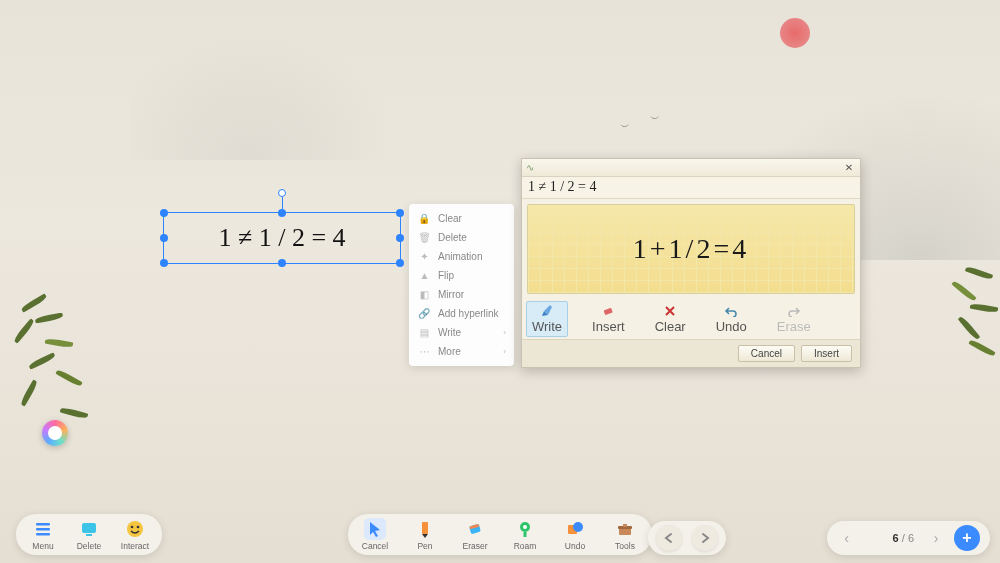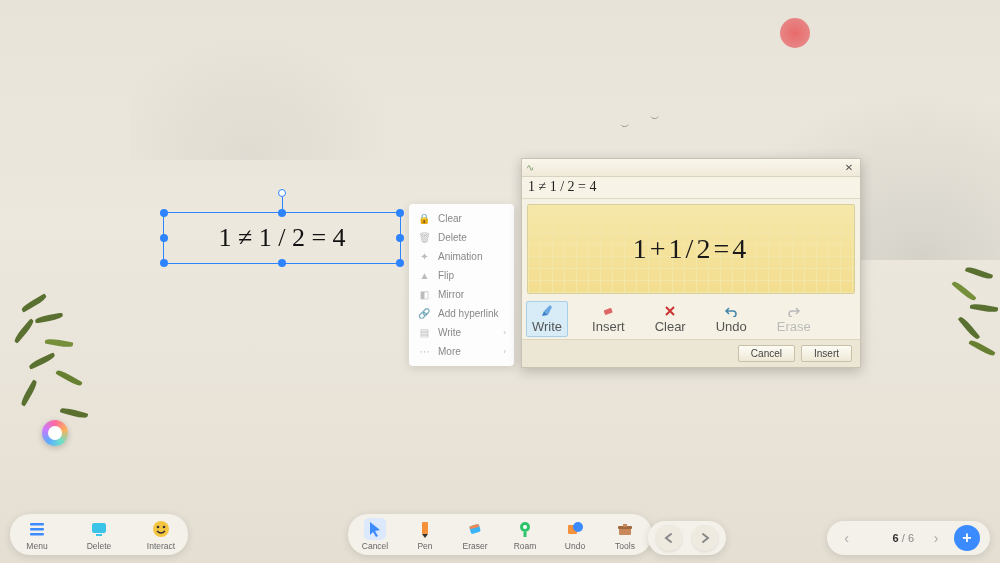--- a/index.html
+++ b/index.html
@@ -41,21 +41,21 @@
 .math-tools { display: flex; gap: 18px; padding: 2px 4px 2px 4px; font-size: 13px; color: #555; }
 .math-tools .mt { display:flex; flex-direction: column; align-items:center; padding: 2px 5px; gap:1px; cursor:pointer; border:1px solid transparent; border-radius:2px;}
 .math-tools .mt.sel { background: #d8ecf7; border-color:#a9cfe6; }
 .math-tools .mt .mtico { width: 16px; height: 14px; display:flex; align-items:center; justify-content:center; }
 .math-tools .mt.dis { color:#bbb; }
 .math-actions { display:flex; justify-content:flex-end; gap:6px; padding: 5px 8px; background:#ece6d4; border-top:1px solid #dcd5c0;}
 .math-actions button { font-size:10px; padding:2px 12px; background:linear-gradient(#fdfcf5,#eee8d5); border:1px solid #c8c0a8; border-radius:2px; cursor:pointer; color:#444;}
 
 
 .toolbar { position:absolute; bottom:8px; background:#f4f1ea; border-radius:20px; box-shadow:0 2px 8px rgba(0,0,0,0.12); display:flex; align-items:center; padding:4px 10px; }
-.tb-left { left:10px; gap: 28px; }
+.tb-left { left:16px; gap: 12px; }
 .tb-center { left:50%; transform:translateX(-50%); gap: 16px; }
 .tb-undo { left: 648px; gap: 10px; padding: 4px 8px;}
 .tb-right { right:10px; gap: 8px; }
 .tbtn { display:flex; flex-direction:column; align-items:center; gap:1px; cursor:pointer; min-width:34px;}
 .tbtn .tico { width:22px; height:22px; display:flex; align-items:center; justify-content:center; border-radius:5px;}
 .tbtn .tlbl { font-size:8.5px; color:#666; }
 .tbtn.sel .tico { background:#dce8fb; }
 .round-btn { width:26px; height:26px; border-radius:50%; background:#eeeae0; display:flex; align-items:center; justify-content:center; cursor:pointer; color:#888; box-shadow: 0 1px 3px rgba(0,0,0,0.1);}
 .page-ind { font-size:11px; color:#888; padding: 0 4px; margin-left: 24px;}
 .page-ind b { color:#333; font-weight:700; }

